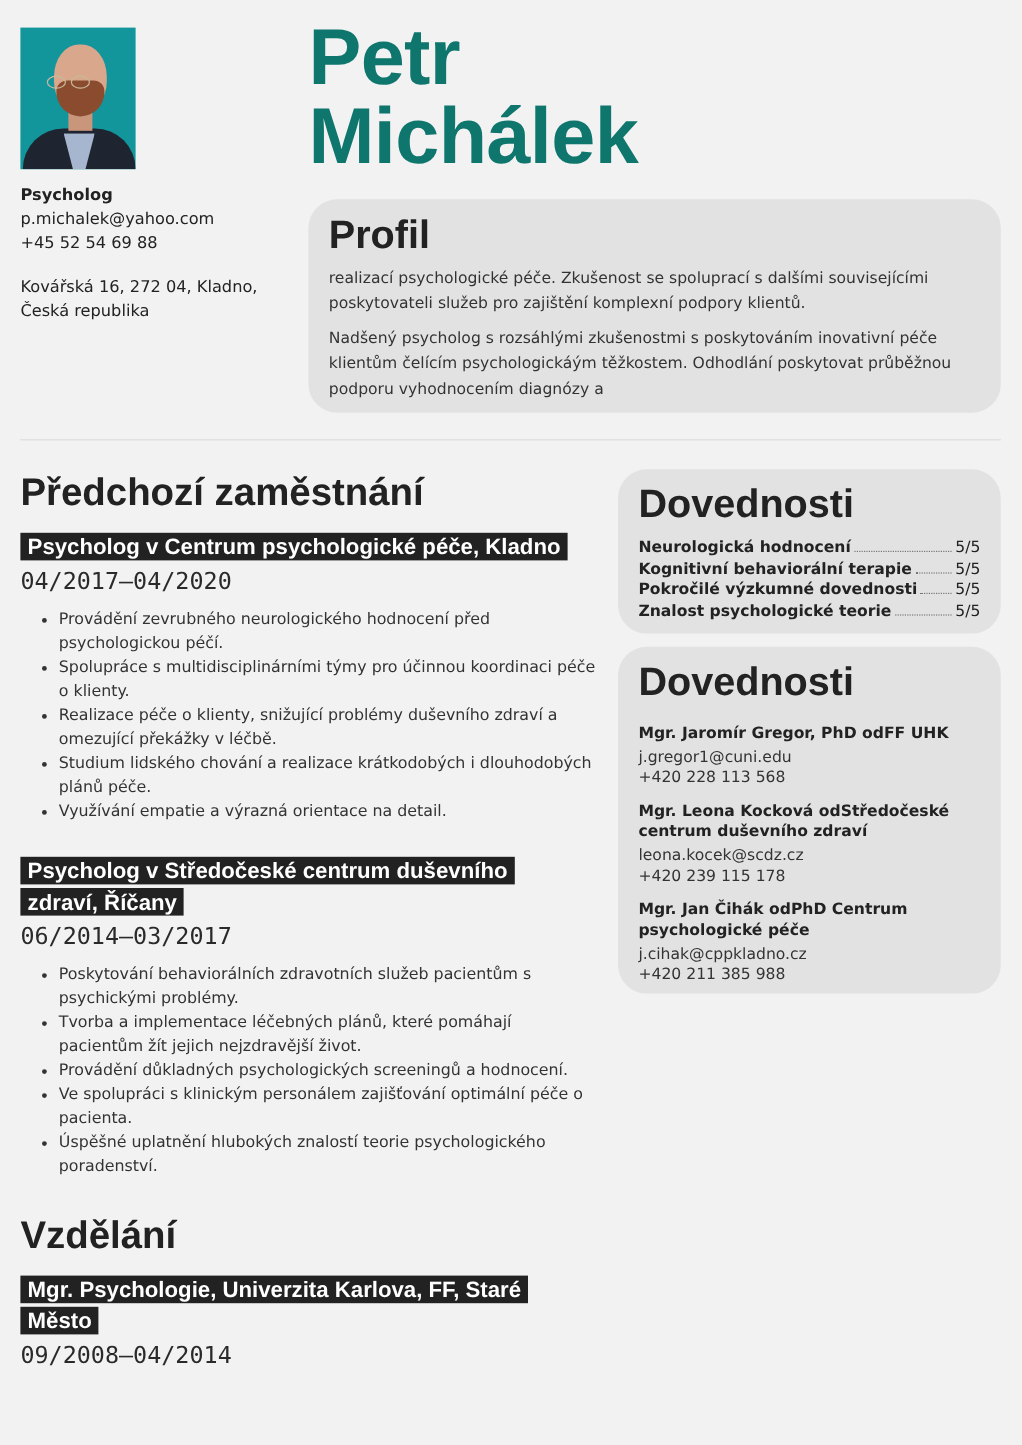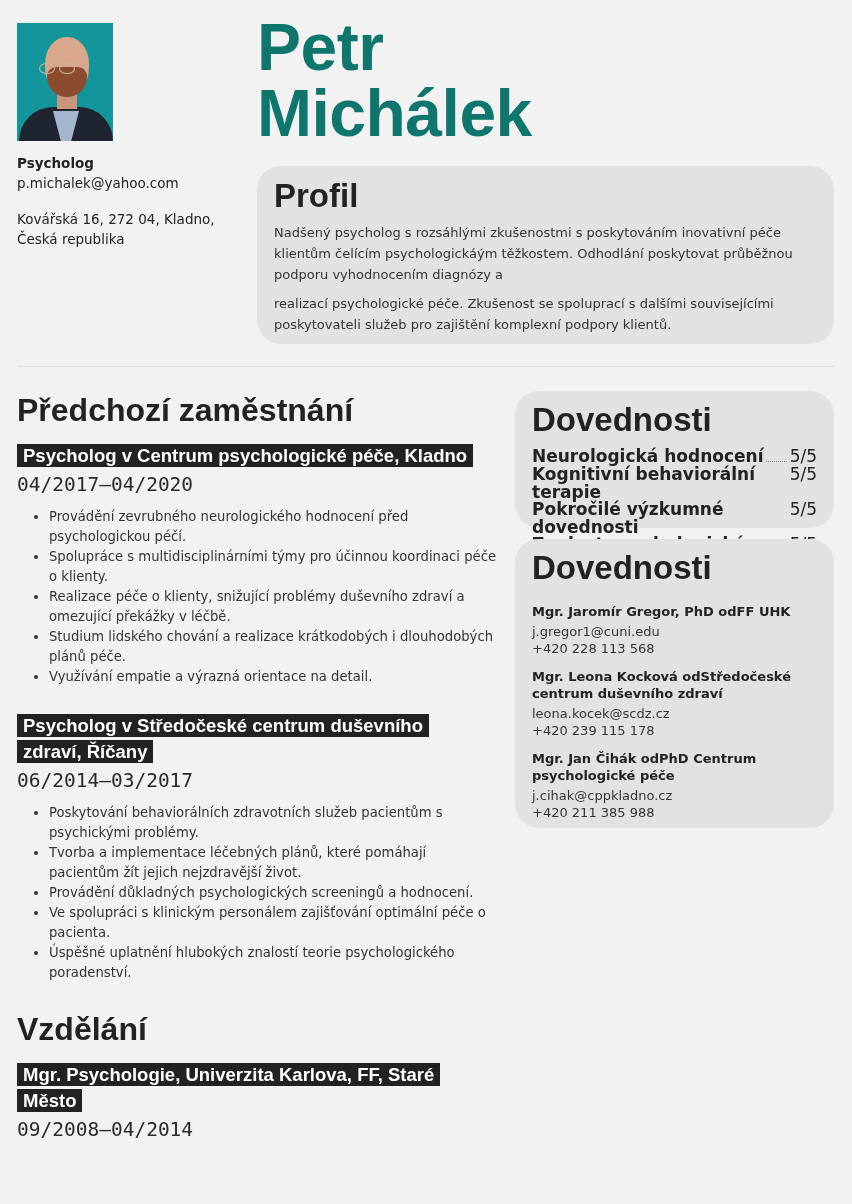--- a/index.html
+++ b/index.html
@@ -79,21 +79,21 @@
   }
   ul.bullets { margin-top: 8px; padding-left: 32px; font-size: 13.2px; line-height: 20px; color: #333; }
   ul.bullets li { margin-bottom: 0; }
   .job2 { margin-top: 26px; }
   .edu { margin-top: 26px; }
 
   .skills { left: 515px; top: 391px; width: 319px; height: 137px; padding: 8px 17px; }
   .skills h2 { font-size: 33px; line-height: 42px; }
   .skill-list { margin-top: 7px; }
   .skill-row {
-    display: flex; align-items: baseline; font-size: 17px; line-height: 17.5px; font-weight: bold; color: #222;
+    display: flex; align-items: baseline; font-size: 13px; line-height: 17.5px; font-weight: bold; color: #222;
   }
   .skill-row .dots { flex: 1; border-bottom: 1px dotted #777; margin: 0 3px 4px 3px; }
   .skill-row .score { font-weight: normal; }
 
   .refs { left: 515px; top: 539px; width: 319px; height: 289px; padding: 8px 17px; }
   .refs h2 { font-size: 33px; line-height: 42px; }
   .ref { margin-top: 10px; font-size: 13px; line-height: 17.5px; }
   .ref:first-of-type { margin-top: 14px; }
   .ref .rname { font-weight: bold; color: #222; margin-bottom: 2px; }
   .ref .rline { color: #333; }
@@ -109,35 +109,36 @@
   <div class="beard"></div>
   <div class="glasses">
     <span style="left:2px"></span>
       <span style="left:22px"></span>
   </div>
 </div>
 
 <div class="left-info">
   <div class="title">Psycholog</div>
   <div>p.michalek@yahoo.com</div>
+  <div>+45 52 54 69 88</div>
   <div class="address">
     <div>Kovářská 16, 272 04, Kladno,</div>
     <div>Česká republika</div>
   </div>
 </div>
 
 <div class="name">
   <div>Petr</div>
   <div>Michálek</div>
 </div>
 
 <div class="card profile">
   <h2>Profil</h2>
+  <p>realizací psychologické péče. Zkušenost se spoluprací s dalšími souvisejícími poskytovateli služeb pro zajištění komplexní podpory klientů.</p>
   <p>Nadšený psycholog s rozsáhlými zkušenostmi s poskytováním inovativní péče klientům čelícím psychologickáým těžkostem. Odhodlání poskytovat průběžnou podporu vyhodnocením diagnózy a</p>
-  <p>realizací psychologické péče. Zkušenost se spoluprací s dalšími souvisejícími poskytovateli služeb pro zajištění komplexní podpory klientů.</p>
 </div>
 
 <div class="divider"></div>
 
 <div class="main">
   <div class="section-title">Předchozí zaměstnání</div>
 
   <div class="job">
     <div class="job-title"><span>Psycholog v  Centrum psychologické péče, Kladno</span></div>
     <div class="dates">04/2017—04/2020</div>

